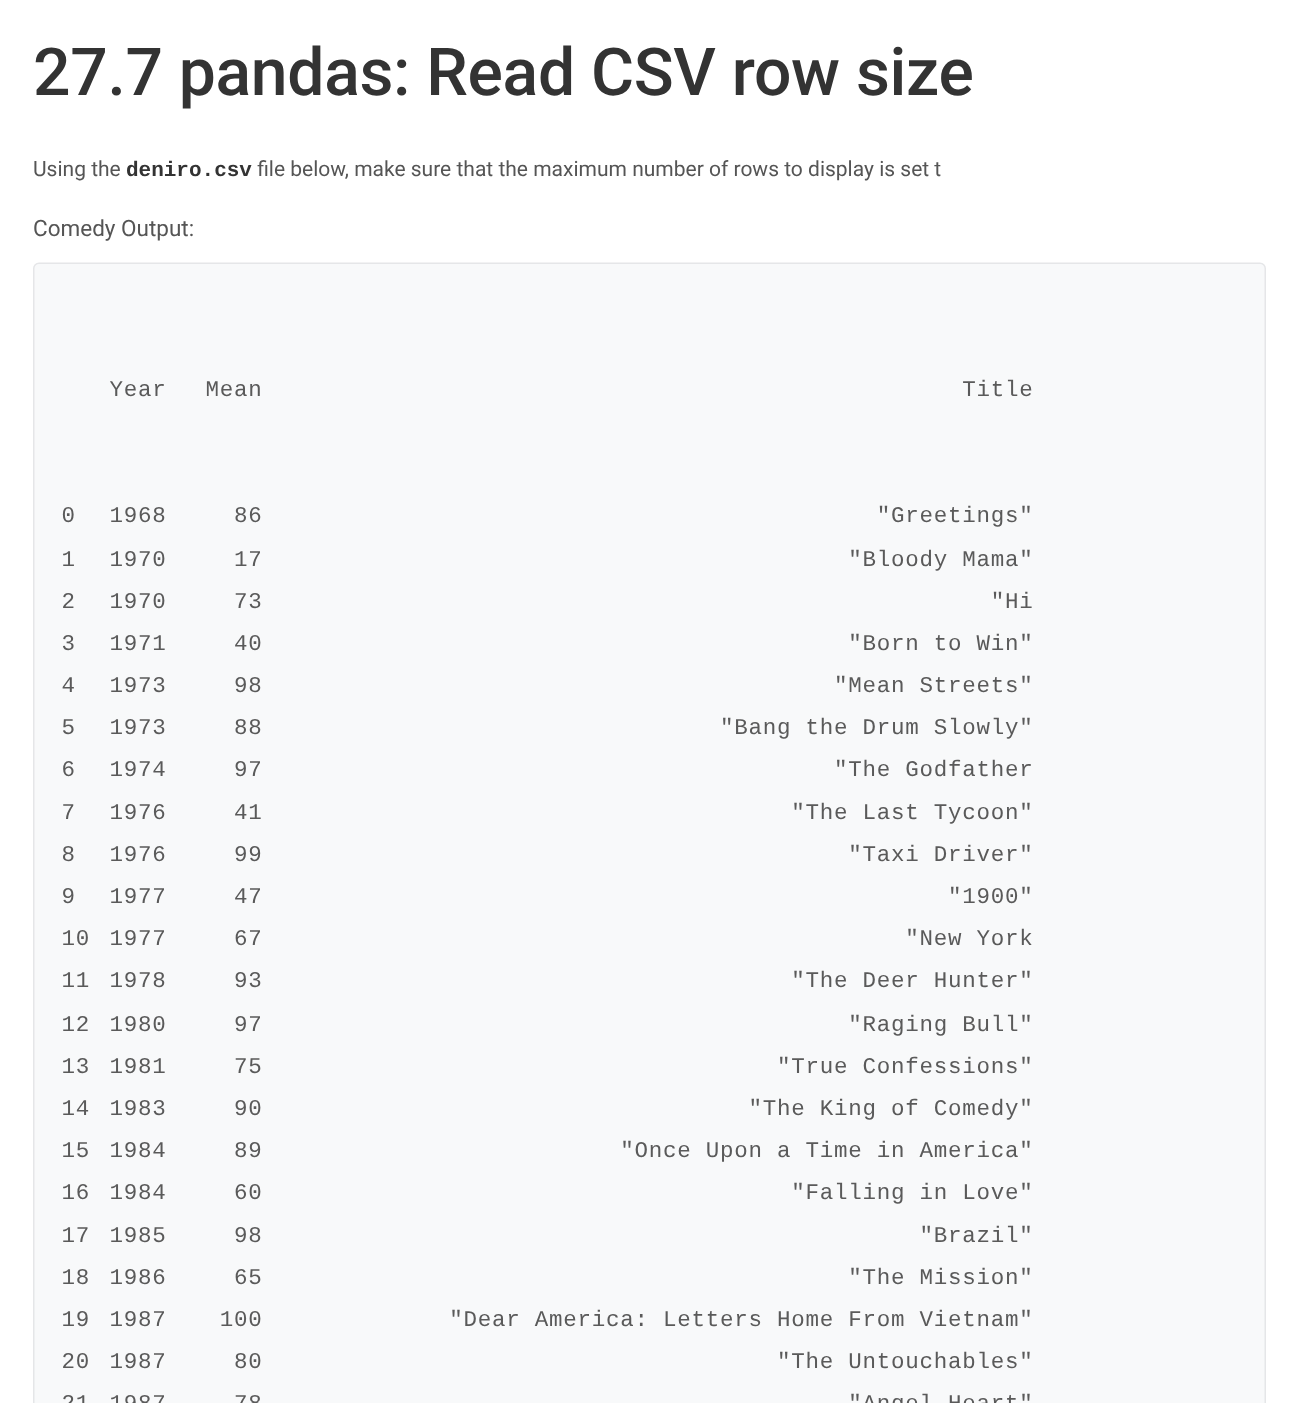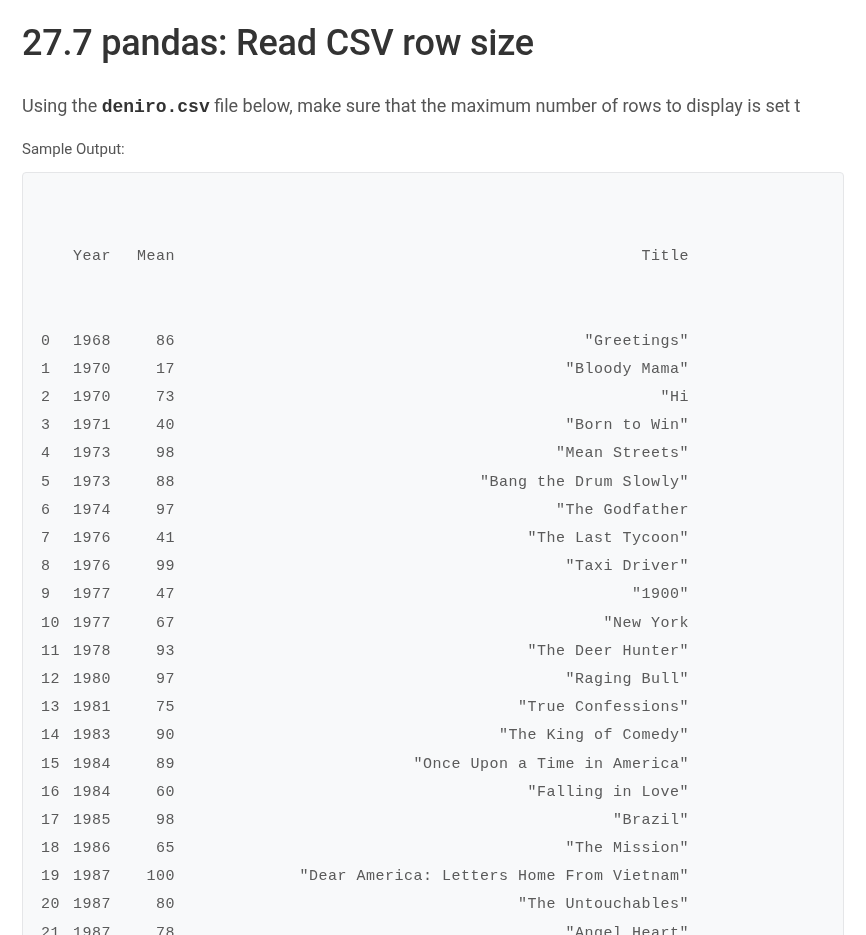--- a/index.html
+++ b/index.html
@@ -7,28 +7,28 @@
     }
     body {
       font-family: -apple-system, BlinkMacSystemFont, "Segoe UI", Roboto, "Helvetica Neue", Arial, sans-serif;
       margin: 0;
       padding: 22px;
       color: #212529;
       background: #fff;
       width: 866px;
     }
     h1 {
-      font-size: 36px;
+      font-size: 44px;
       font-weight: 500;
       color: #333;
       margin: 0 0 28px 0;
       letter-spacing: -0.2px;
     }
     .intro {
-      font-size: 18px;
+      font-size: 14px;
       color: #555;
       margin: 0 0 6px 0;
       line-height: 1.6;
     }
     .intro .code-inline {
       font-family: "Courier New", Courier, monospace;
       color: #333;
       font-weight: 600;
     }
     .sample-label {
@@ -81,18 +81,18 @@
   </style>
 </head>
 <body>
 
 <h1>27.7 pandas: Read CSV row size</h1>
 
 <p class="intro">
   <span>Using the </span><span class="code-inline">deniro.csv</span><span> file below, make sure that the maximum number of rows to display is set t</span>
 </p>
 
-<p class="sample-label">Sample Output:</p>
+<p class="sample-label">Comedy Output:</p>
 
 <div class="code-block">
   <div class="row header-row"><span class="idx">.</span><span class="year">Year</span><span class="score">Mean</span><span class="title">Title</span></div>
   <div id="rows-container"><div class="row"><span class="idx">0</span><span class="year">1968</span><span class="score">86</span><span class="title">"Greetings"</span></div><div class="row"><span class="idx">1</span><span class="year">1970</span><span class="score">17</span><span class="title">"Bloody Mama"</span></div><div class="row"><span class="idx">2</span><span class="year">1970</span><span class="score">73</span><span class="title">"Hi</span></div><div class="row"><span class="idx">3</span><span class="year">1971</span><span class="score">40</span><span class="title">"Born to Win"</span></div><div class="row"><span class="idx">4</span><span class="year">1973</span><span class="score">98</span><span class="title">"Mean Streets"</span></div><div class="row"><span class="idx">5</span><span class="year">1973</span><span class="score">88</span><span class="title">"Bang the Drum Slowly"</span></div><div class="row"><span class="idx">6</span><span class="year">1974</span><span class="score">97</span><span class="title">"The Godfather</span></div><div class="row"><span class="idx">7</span><span class="year">1976</span><span class="score">41</span><span class="title">"The Last Tycoon"</span></div><div class="row"><span class="idx">8</span><span class="year">1976</span><span class="score">99</span><span class="title">"Taxi Driver"</span></div><div class="row"><span class="idx">9</span><span class="year">1977</span><span class="score">47</span><span class="title">"1900"</span></div><div class="row"><span class="idx">10</span><span class="year">1977</span><span class="score">67</span><span class="title">"New York</span></div><div class="row"><span class="idx">11</span><span class="year">1978</span><span class="score">93</span><span class="title">"The Deer Hunter"</span></div><div class="row"><span class="idx">12</span><span class="year">1980</span><span class="score">97</span><span class="title">"Raging Bull"</span></div><div class="row"><span class="idx">13</span><span class="year">1981</span><span class="score">75</span><span class="title">"True Confessions"</span></div><div class="row"><span class="idx">14</span><span class="year">1983</span><span class="score">90</span><span class="title">"The King of Comedy"</span></div><div class="row"><span class="idx">15</span><span class="year">1984</span><span class="score">89</span><span class="title">"Once Upon a Time in America"</span></div><div class="row"><span class="idx">16</span><span class="year">1984</span><span class="score">60</span><span class="title">"Falling in Love"</span></div><div class="row"><span class="idx">17</span><span class="year">1985</span><span class="score">98</span><span class="title">"Brazil"</span></div><div class="row"><span class="idx">18</span><span class="year">1986</span><span class="score">65</span><span class="title">"The Mission"</span></div><div class="row"><span class="idx">19</span><span class="year">1987</span><span class="score">100</span><span class="title">"Dear America: Letters Home From Vietnam"</span></div><div class="row"><span class="idx">20</span><span class="year">1987</span><span class="score">80</span><span class="title">"The Untouchables"</span></div><div class="row"><span class="idx">21</span><span class="year">1987</span><span class="score">78</span><span class="title">"Angel Heart"</span></div></div>
 </div>
 
 </body></html>

